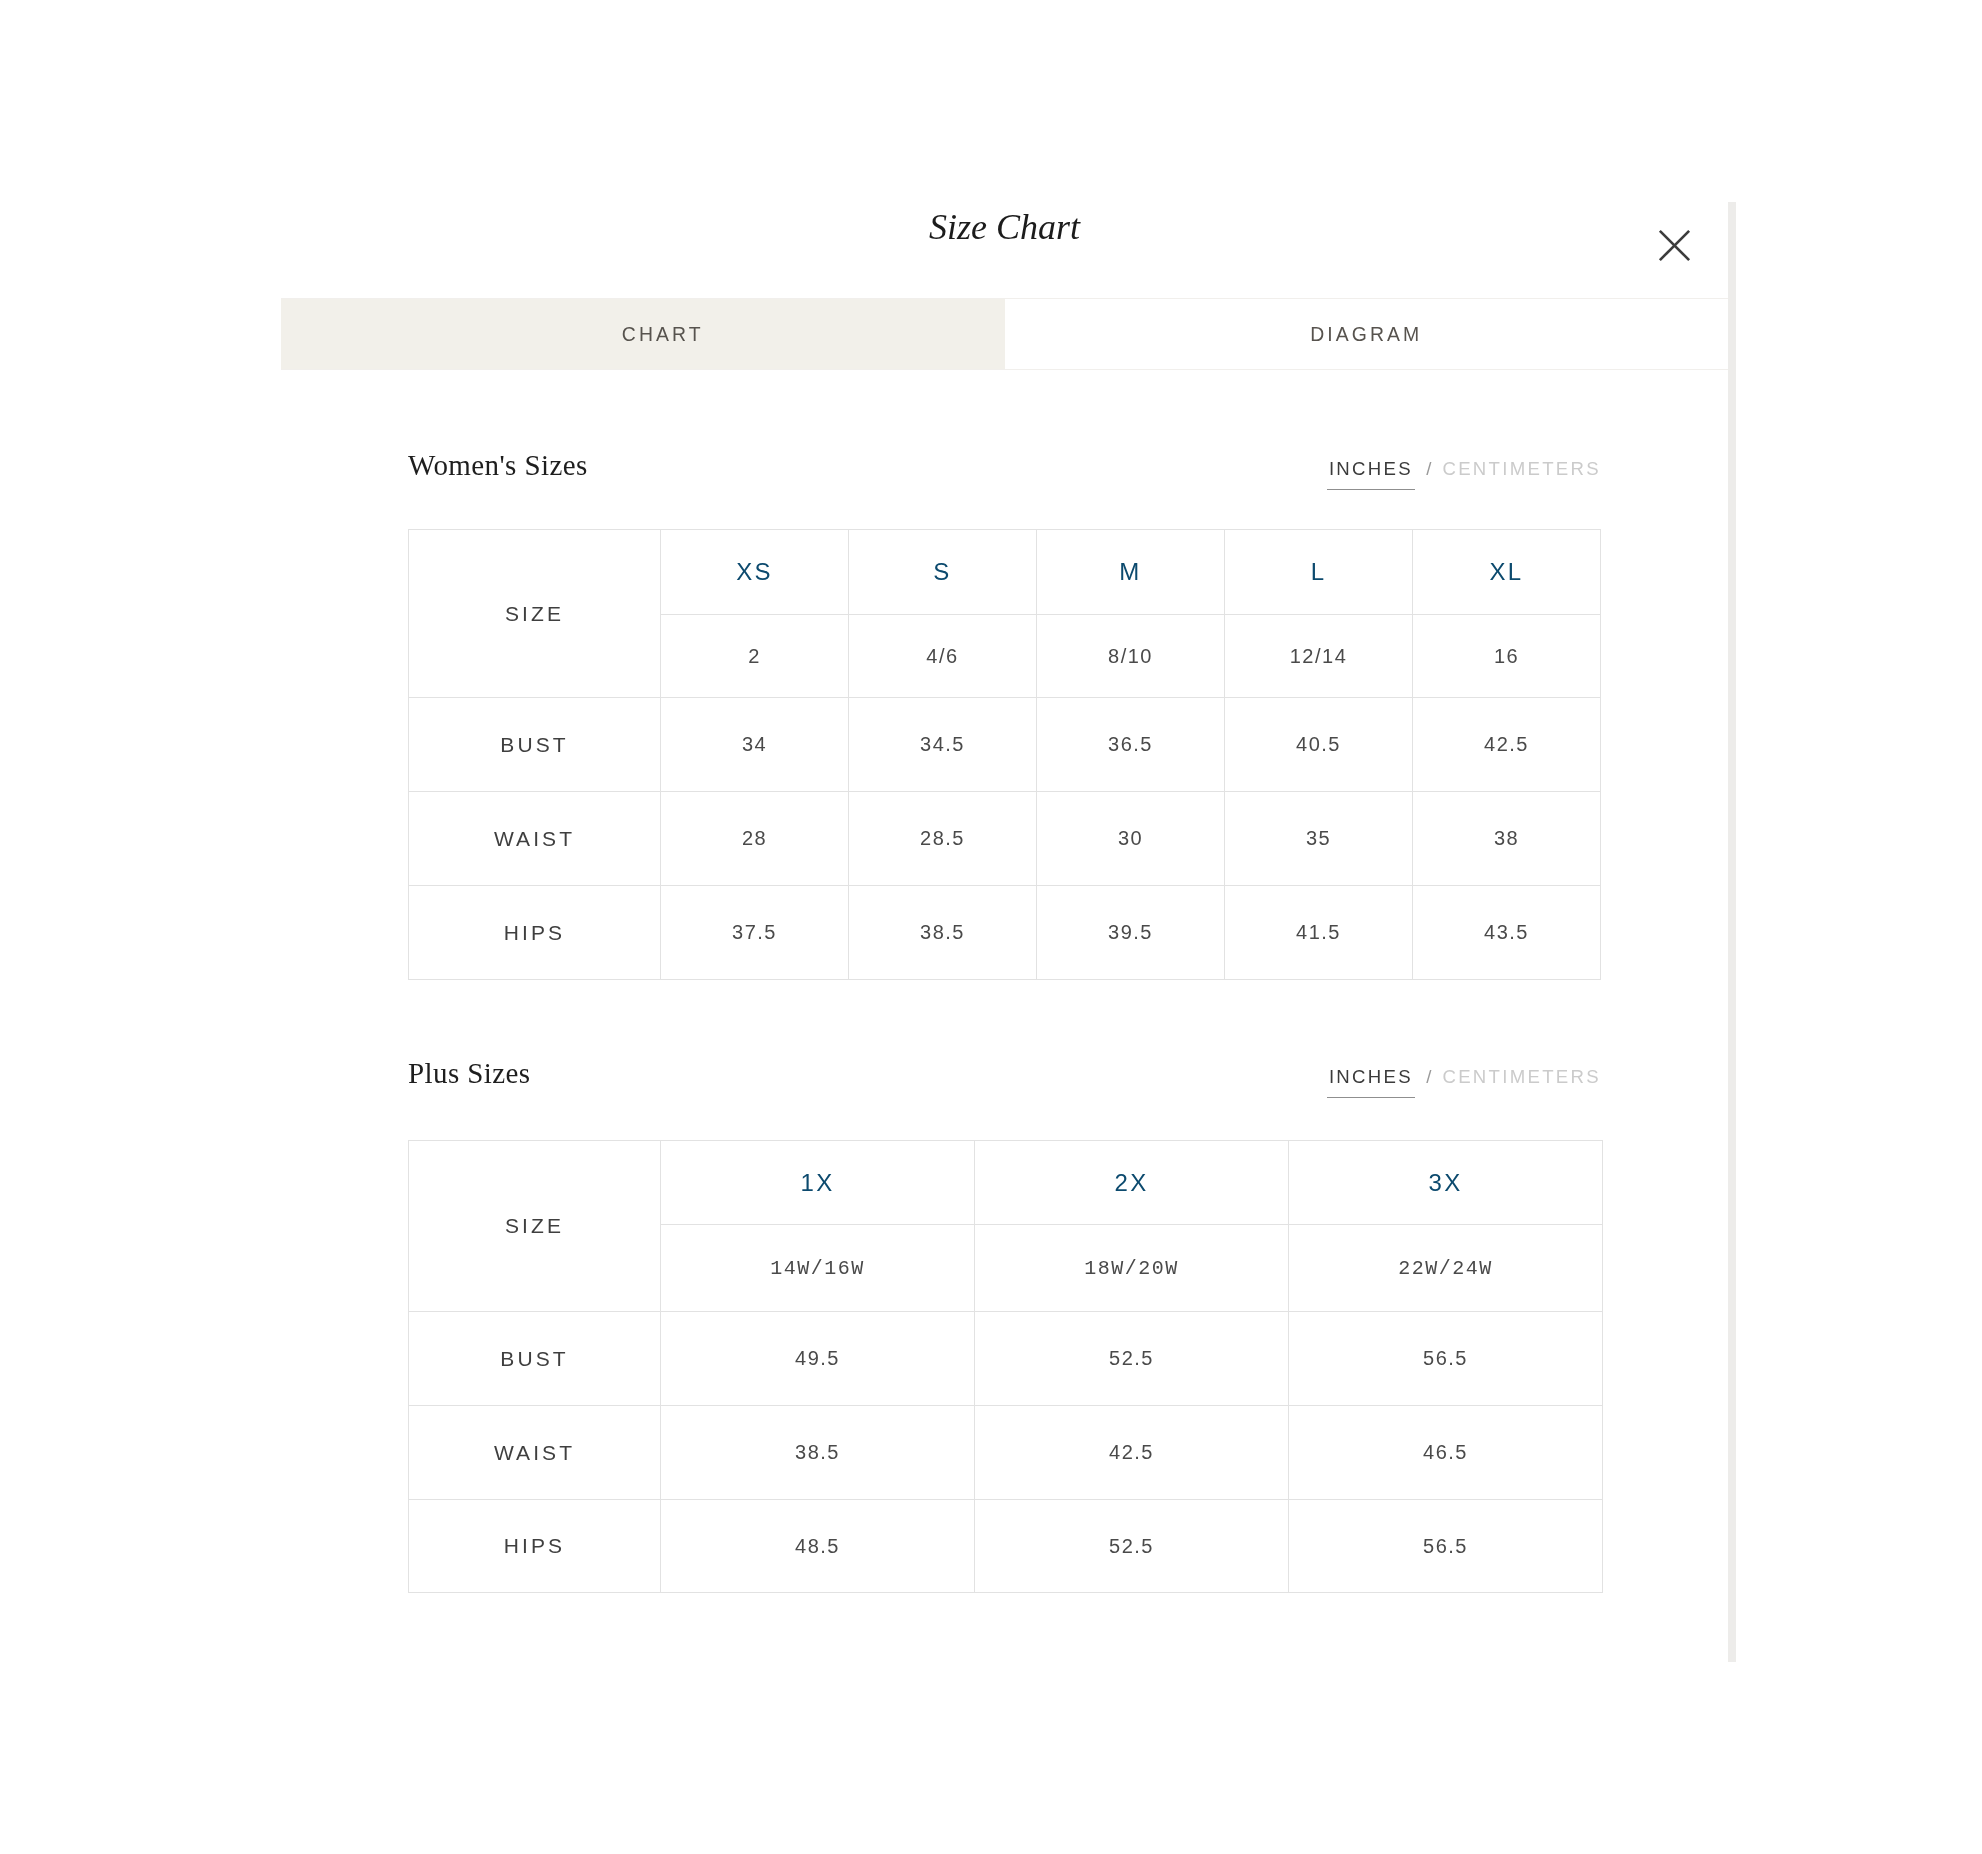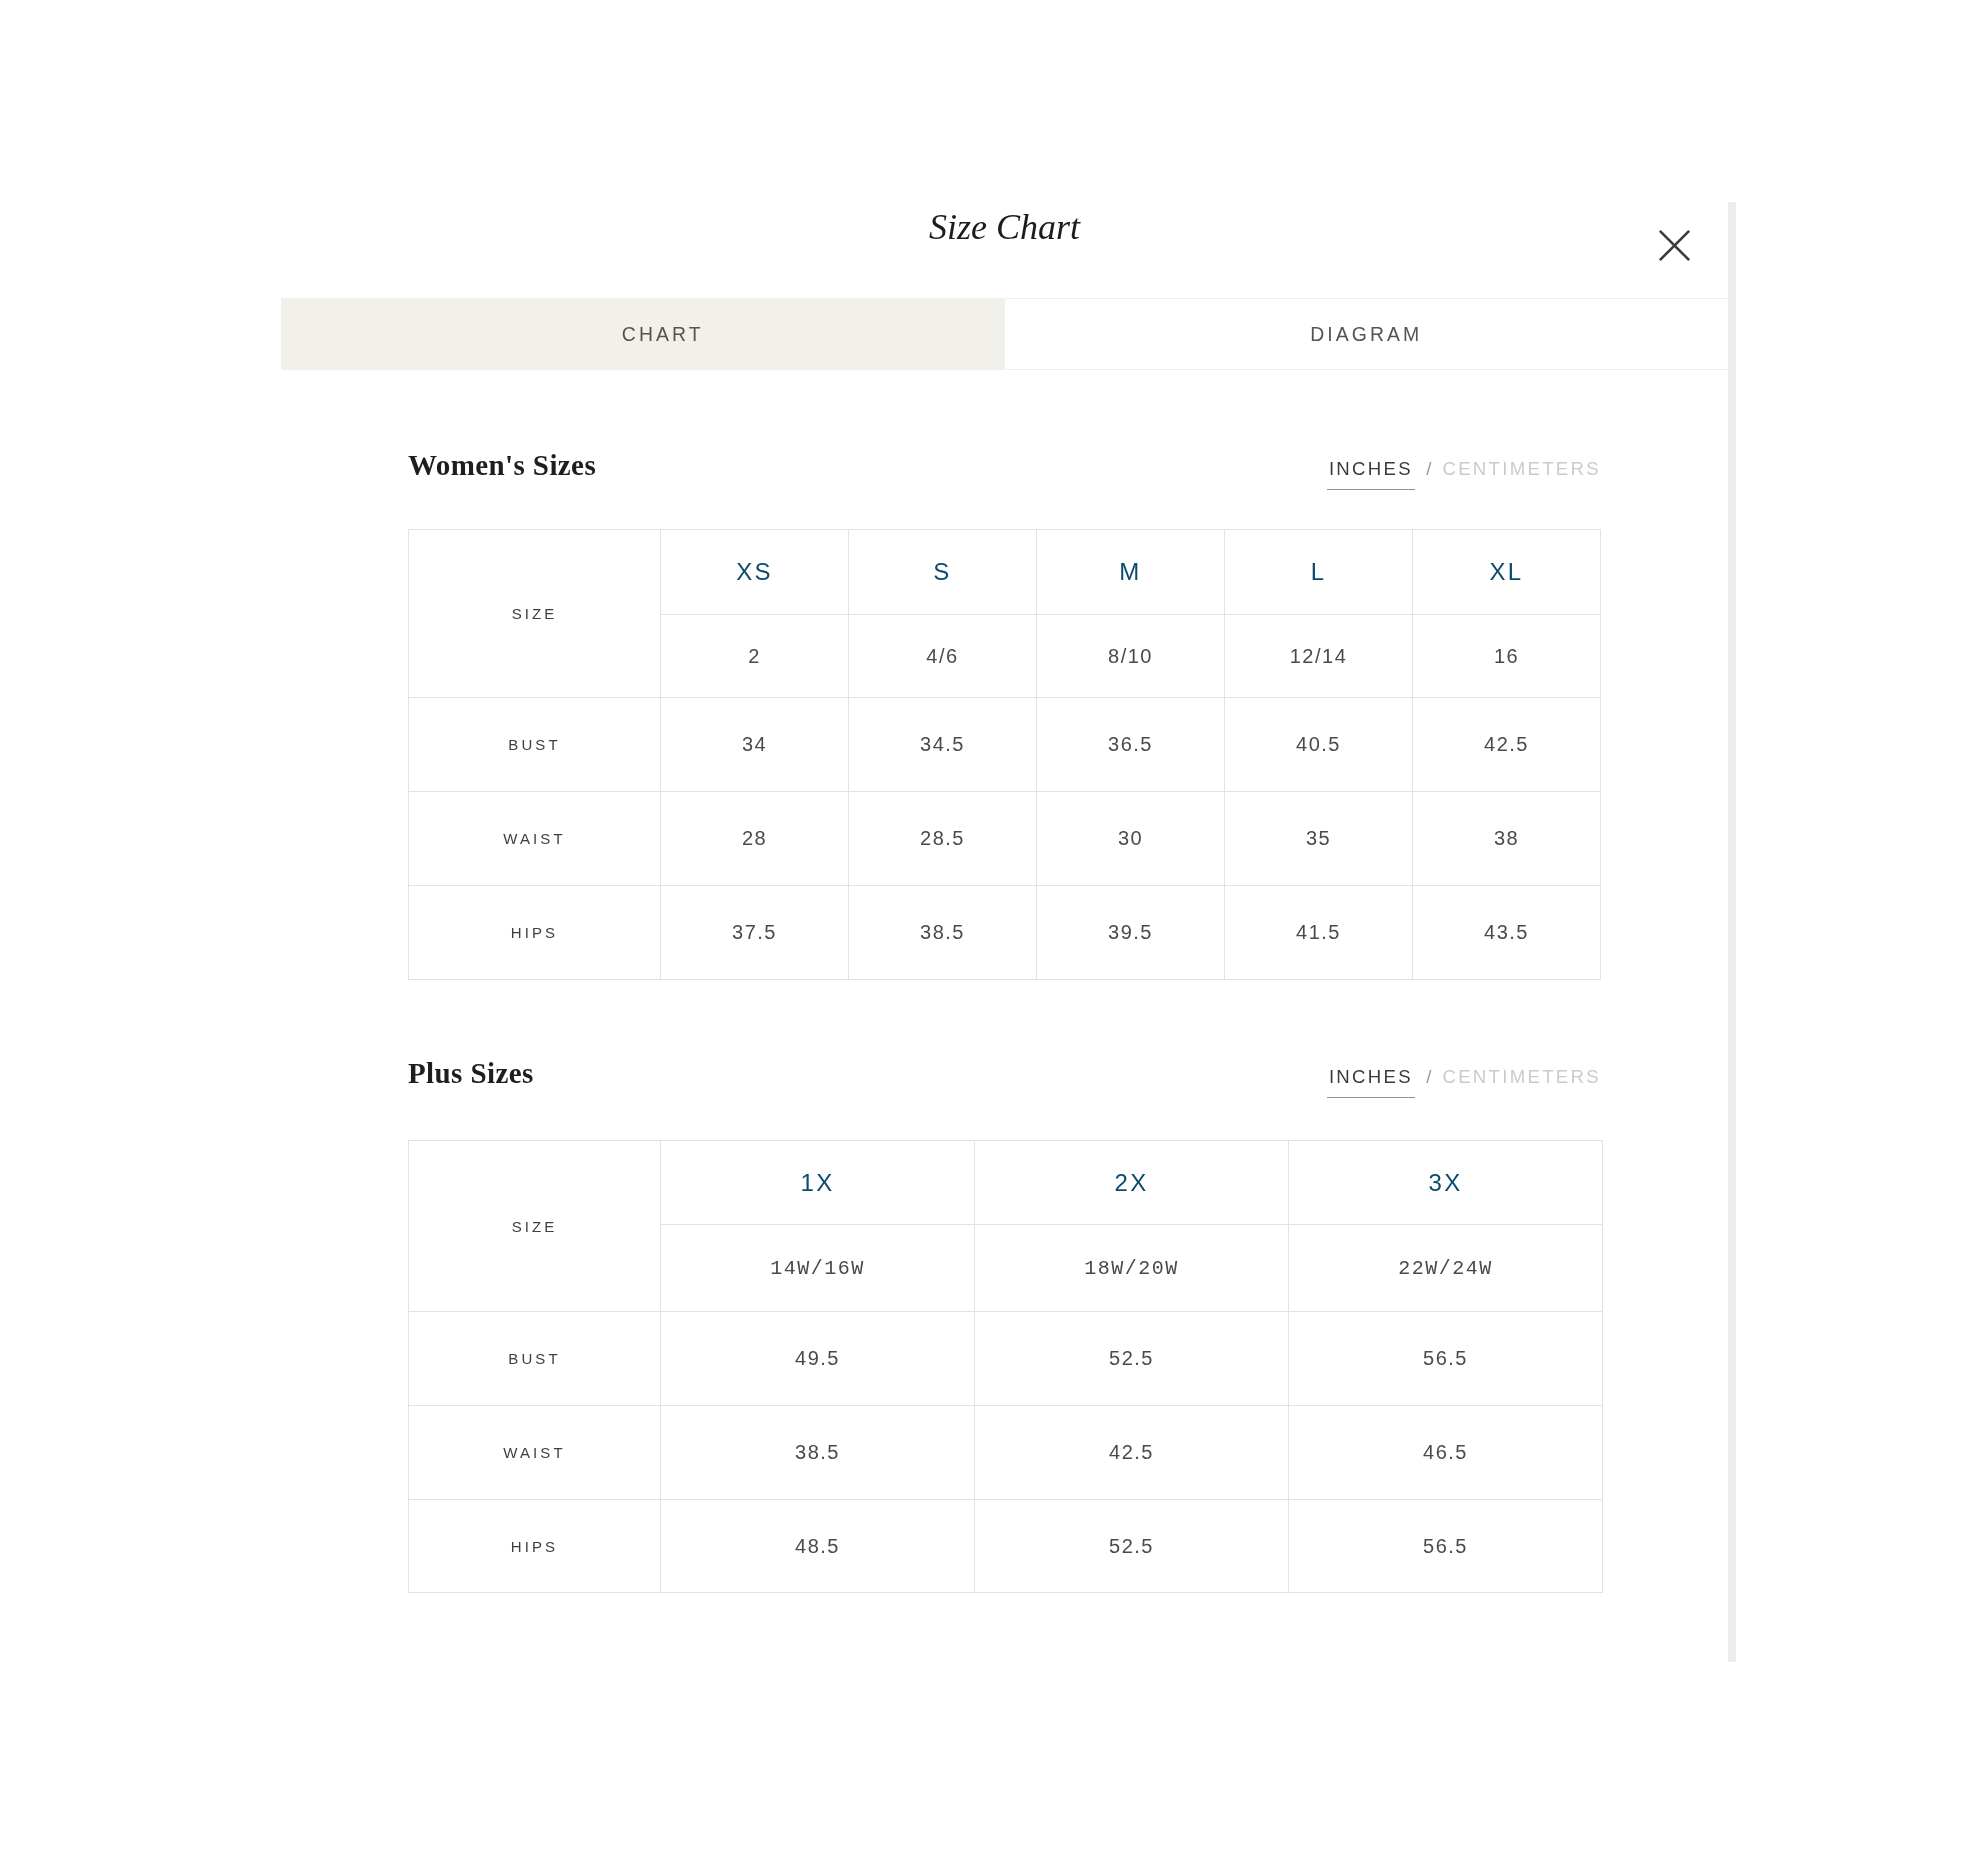--- a/index.html
+++ b/index.html
@@ -34,37 +34,37 @@
   }
   .tab.active { background:#f2f0ea;padding-left:40px; }
 
   .section-head {
     position:absolute; left:127px; width:1193px;
     display:flex; justify-content:space-between; align-items:baseline;
   }
   .section-head.women { top:249px; }
   .section-head.plus  { top:857px; }
   .section-heading {
-    font-family:"Liberation Serif", serif; font-weight:700; font-size:29px;
+    font-family:"Liberation Serif", serif; font-weight:400; font-size:29px;
     color:#1e1e1e; letter-spacing:0.4px;
   }
   .units { display:flex; align-items:baseline; }
   .unit { font-size:18.6px; letter-spacing:2.3px; text-decoration:none; cursor:pointer; }
   .unit.active { color:#3b3b3b; border-bottom:1.5px solid #8f8f8f; padding:0 2.3px 8.5px 2.3px; }
   .unit.inactive { color:#cbcbcb; }
   .unit-sep { font-size:18.6px; color:#9a9a9a; margin:0 11px; }
 
   table.size-table {
     position:absolute; left:127px; border-collapse:collapse; table-layout:fixed;
     width:1193px; background:#ffffff;
   }
   table.size-table.women { top:329px; }
   table.size-table.plus  { top:940px; }
   .size-table td { border:0.8px solid #e2e2e2; text-align:center; vertical-align:middle; }
-  .size-table .lbl  { font-size:15px; letter-spacing:3.1px; color:#3f3f3f; }
+  .size-table .lbl  { font-size:21px; letter-spacing:3.1px; color:#3f3f3f; }
   .size-table .hdr  { font-size:24px; letter-spacing:2.3px; color:#0c4a6e; }
   .size-table .val  { font-size:20px; letter-spacing:1.5px; color:#4a4a4a; }
 
   tr.h1w { height:85px; } tr.h2w { height:83px; }
   tr.h1p { height:84px; } tr.h2p { height:87px;font-family:Liberation Mono, monospace; }
   tr.mrow { height:94px; }
   tr.mrow-last-p { height:93px; }
 </style>
 </head>
 <body>

